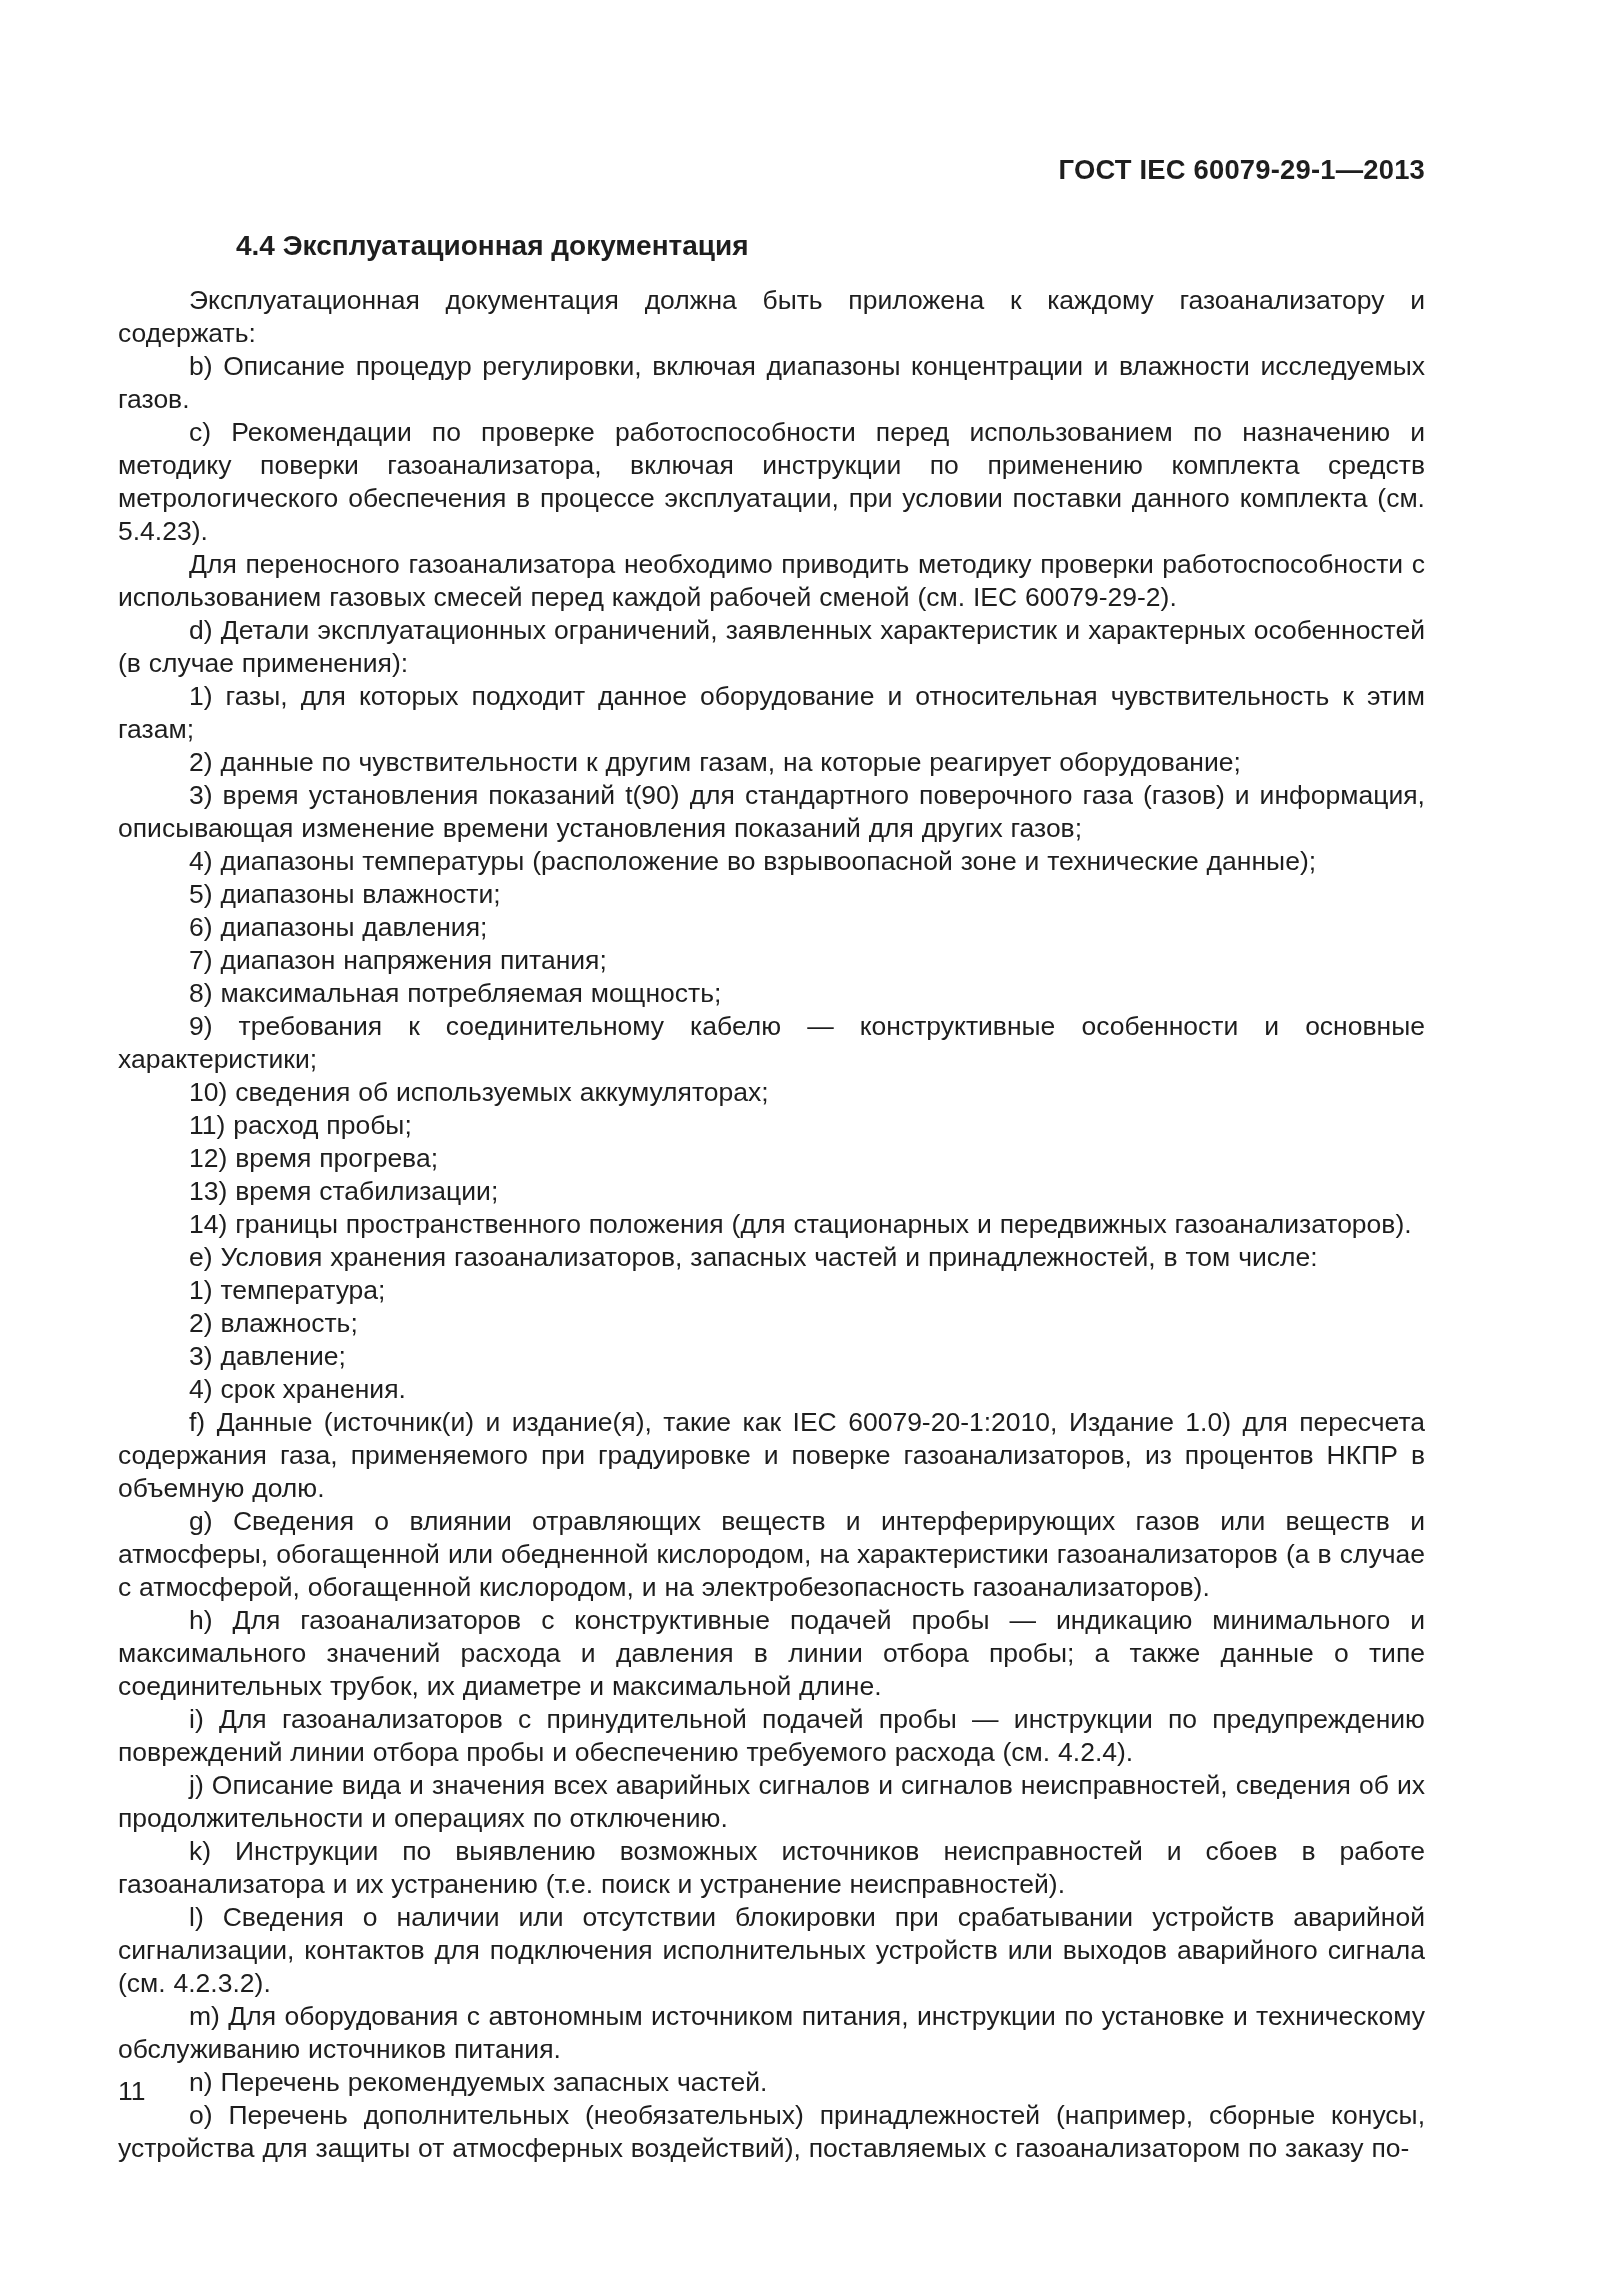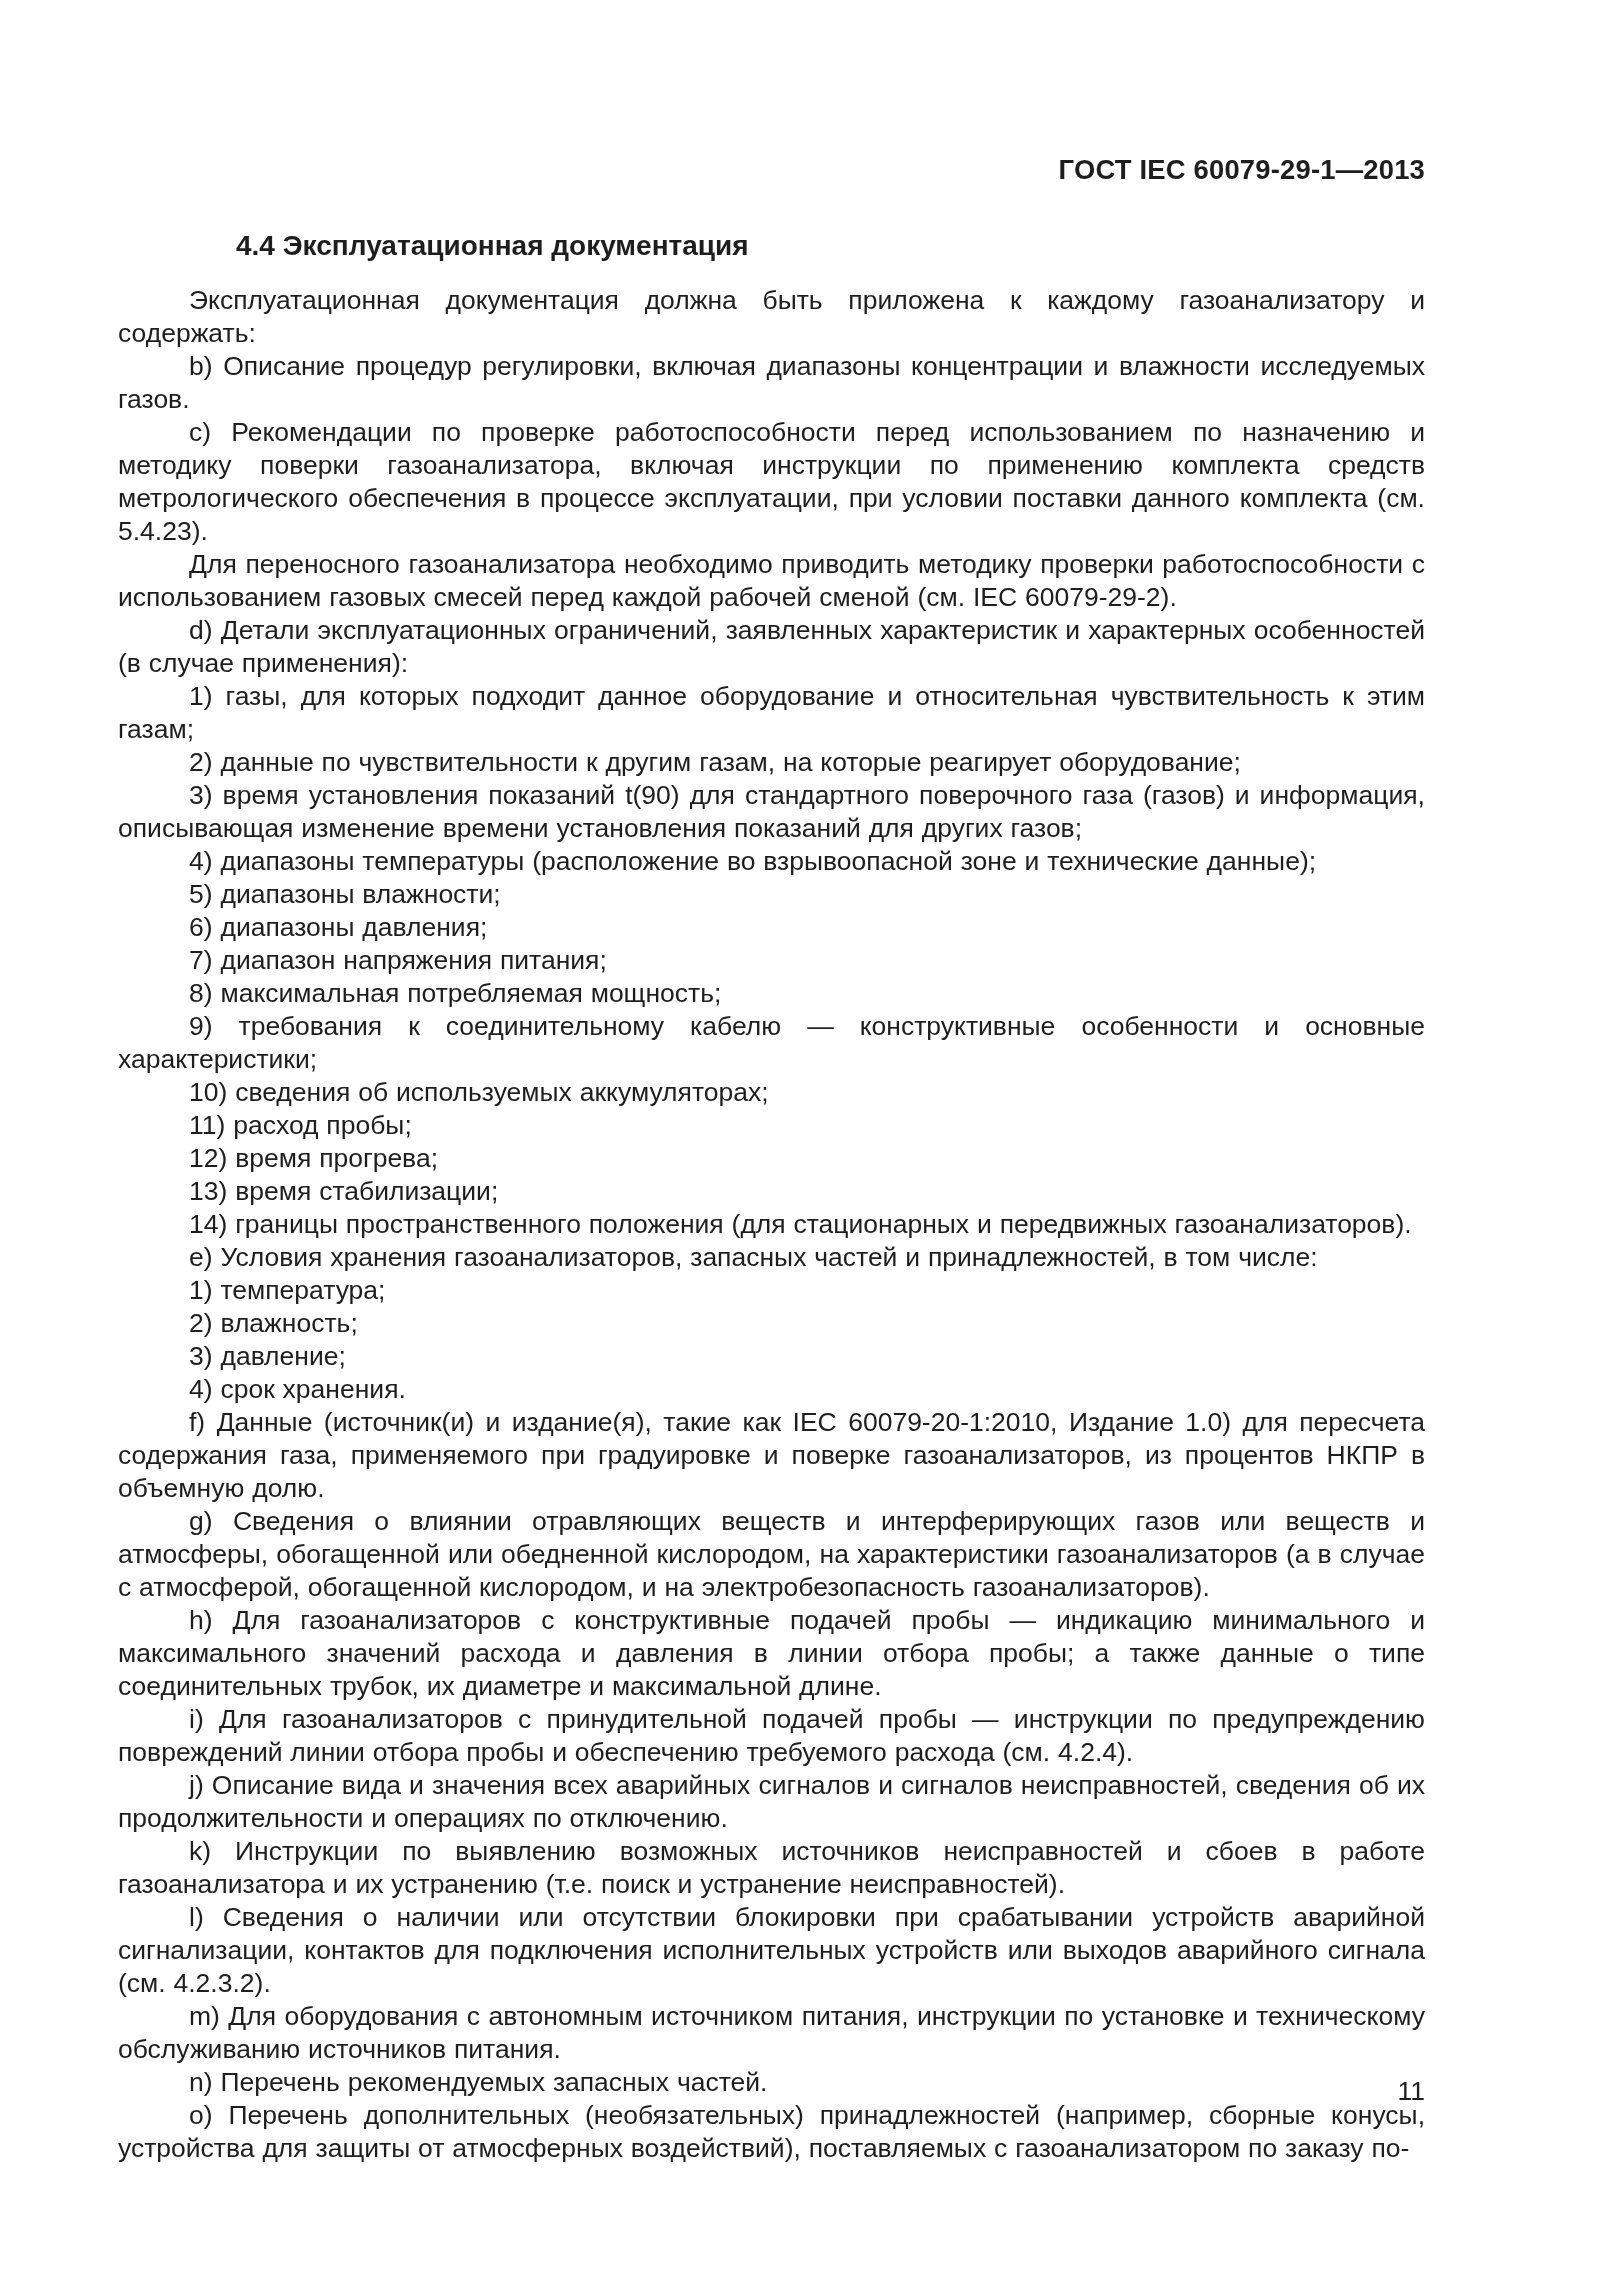--- a/index.html
+++ b/index.html
@@ -50,21 +50,20 @@
     margin: 0;
     padding: 0;
     text-indent: 71px;
     word-spacing: 0.5px;
   }
   .page-number {
     position: absolute;
     top: 2075px;
     left: 118px;
     width: 1307px;
-    text-align: right;
     font-size: 26.5px;
     line-height: 32px;
   }
 </style>
 </head>
 <body>
 
 <div class="page">
 
   <div class="doc-header">ГОСТ IEC 60079-29-1—2013</div>

